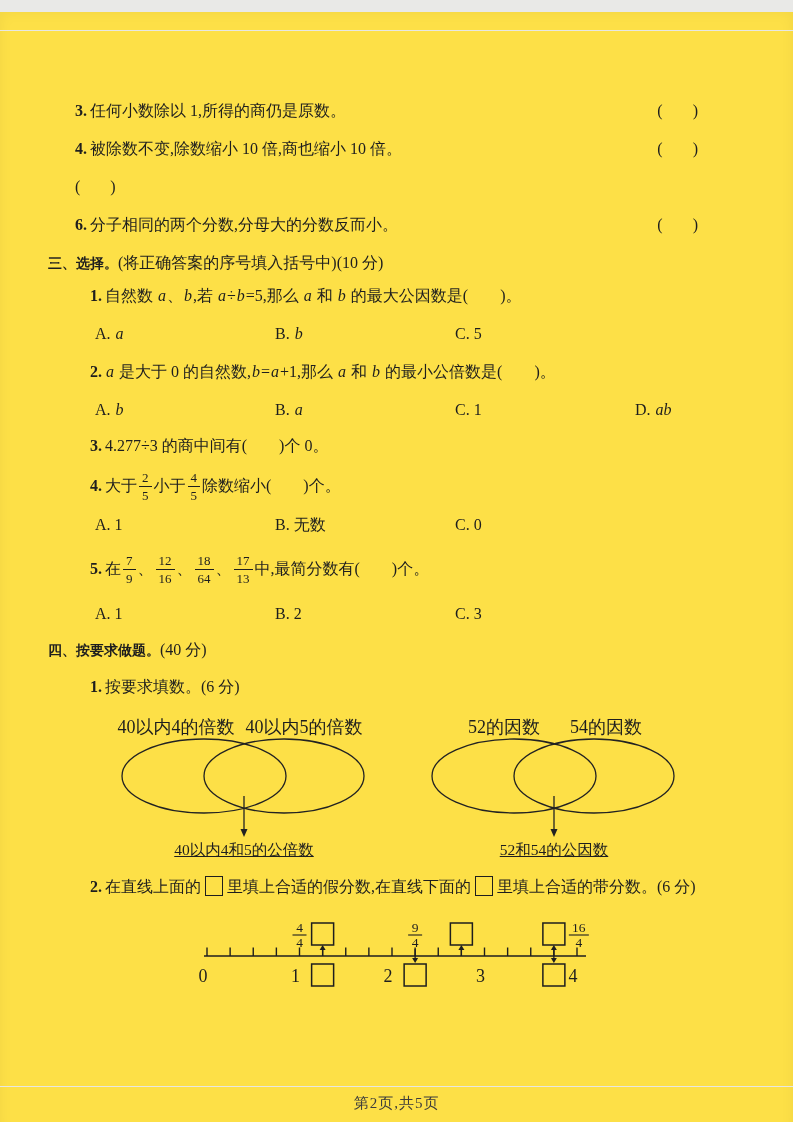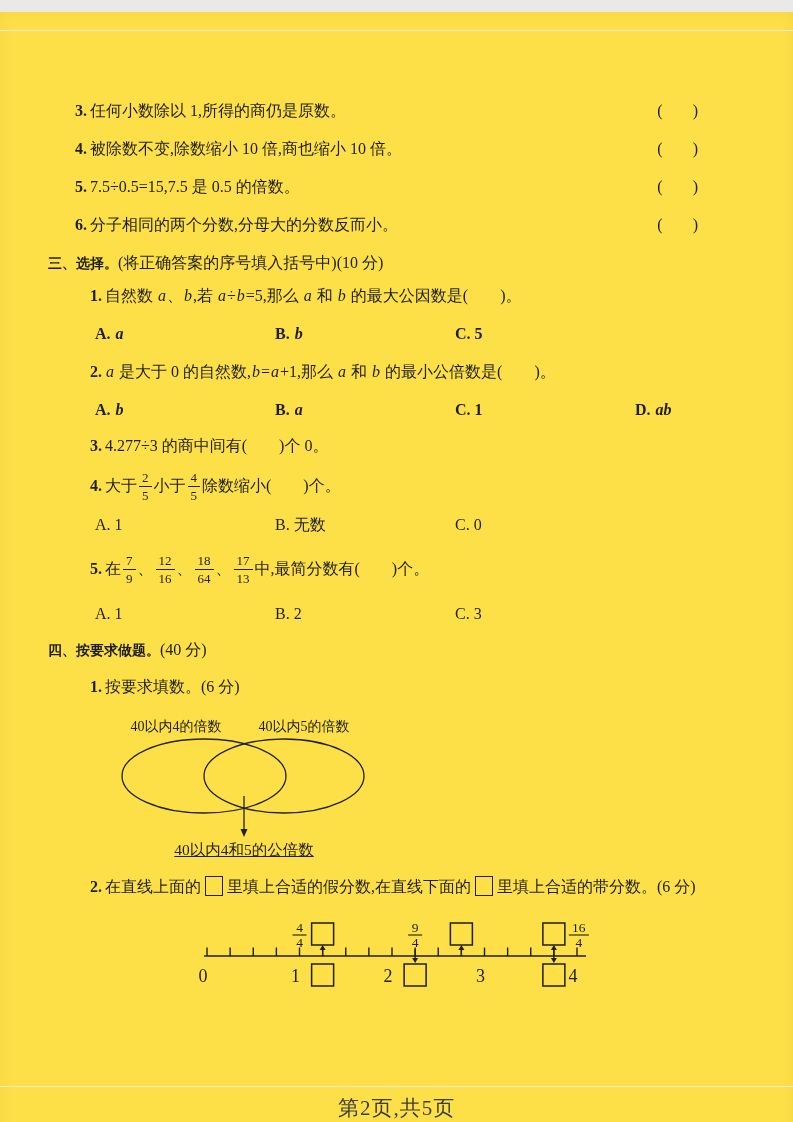--- a/index.html
+++ b/index.html
@@ -31,64 +31,63 @@
 
   
   .sec-header{padding-left:48px;line-height:22px;margin-top:6px;}
   .sec-title{font-weight:bold;font-size:14px;}
   .sec-note{font-size:16px;}
 
   
   .stem{padding-left:90px;line-height:22px;margin:0;}
   .stem.mt16{margin-top:16px;} .stem.mt14{margin-top:14px;} .stem.mt18{margin-top:18px;}
   .opts{padding-left:95px;line-height:22px;}
-  .opts.mt16{margin-top:16px;font-weight:bold;} .opts.mt10{margin-top:10px;} .opts.mt12{margin-top:12px;} .opts.mt18{margin-top:18px;}
+  .opts.mt16{margin-top:16px;} .opts.mt10{margin-top:10px;} .opts.mt12{margin-top:12px;} .opts.mt18{margin-top:18px;}
   .opt{display:inline-block;width:180px;white-space:nowrap;}
   .opt:last-child{width:auto;}
   .olabel{margin-right:4px;}
   .var{font-style:italic;padding:0 1px;}
   .frac{display:inline-block;vertical-align:-9px;text-align:center;line-height:1;font-size:13px;margin:0 2px;}
   .frac .fn{display:block;padding:0 3px 2px;border-bottom:1px solid #1e1e1e;}
   .frac .fd{display:block;padding-top:2px;}
   .inline-box{display:inline-block;width:16px;height:18px;border:1.3px solid #1e1e1e;vertical-align:-4px;margin:0 4px;background:transparent;}
 
   
   .venn-row{display:flex;padding-left:104px;margin-top:20px;}
   .venn{position:relative;width:280px;height:146px;}
   .venn + .venn{margin-left:30px;}
-  .vl{position:absolute;top:0;transform:translateX(-50%);font-size:14px;white-space:nowrap;line-height:18px;}
+  .vl{position:absolute;top:0;transform:translateX(-50%);font-size:18px;white-space:nowrap;line-height:18px;}
   .venn.v1 .vl1{left:72px;} .venn.v1 .vl2{left:200px;}
   .venn.v2 .vl1{left:90px;} .venn.v2 .vl2{left:192px;}
   .vsvg{position:absolute;top:18px;left:0;}
   .vbottom{position:absolute;top:122px;left:0;width:280px;text-align:center;font-size:15.5px;white-space:nowrap;text-decoration:underline;}
 
   
   .numberline{margin-top:14px;}
 
   
-  .footer{position:absolute;top:1082px;left:0;right:0;text-align:center;font-size:21px;color:#3c3c3c;letter-spacing:1px;}
+  .footer{position:absolute;top:1082px;left:0;right:0;text-align:center;font-size:15px;color:#3c3c3c;letter-spacing:1px;}
 </style>
 </head>
 <body>
 
 <div class="page">
   <div class="scan-line top"></div>
   <div class="scan-line bottom"></div>
 
   <section class="judge">
     <div class="judge-row">
       <span><b class="qnum">3.</b><span>任何小数除以 1,所得的商仍是原数。</span></span>
       <span class="bracket"><span>(</span><span class="bgap"></span><span>)</span></span>
     </div>
     <div class="judge-row">
       <span><b class="qnum">4.</b><span>被除数不变,除数缩小 10 倍,商也缩小 10 倍。</span></span>
       <span class="bracket"><span>(</span><span class="bgap"></span><span>)</span></span>
     </div>
     <div class="judge-row">
-      <span><b class="qnum">5.</b><span>7.5÷0.5=15,7.5 是 0.5 的倍数。</span></span>
       <span class="bracket"><span>(</span><span class="bgap"></span><span>)</span></span>
     </div>
     <div class="judge-row">
       <span><b class="qnum">6.</b><span>分子相同的两个分数,分母大的分数反而小。</span></span>
       <span class="bracket"><span>(</span><span class="bgap"></span><span>)</span></span>
     </div>
   </section>
 
   <section>
     <div class="sec-header">
@@ -121,20 +120,31 @@
       <div class="venn v1">
         <span class="vl vl1">40以内4的倍数</span>
         <span class="vl vl2">40以内5的倍数</span>
         <svg class="vsvg" width="280" height="104" viewBox="0 0 280 104">
           <ellipse cx="100" cy="40" rx="82" ry="37" fill="none" stroke="#222" stroke-width="1.3"></ellipse>
           <ellipse cx="180" cy="40" rx="80" ry="37" fill="none" stroke="#222" stroke-width="1.3"></ellipse>
           <line x1="140" y1="60" x2="140" y2="95" stroke="#222" stroke-width="1.3"></line>
           <polygon points="136.5,93 143.5,93 140,101" fill="#222"></polygon>
         </svg>
         <div class="vbottom">40以内4和5的公倍数</div>
+      </div>
+      <div class="venn v2">
+        <span class="vl vl1">52的因数</span>
+        <span class="vl vl2">54的因数</span>
+        <svg class="vsvg" width="280" height="104" viewBox="0 0 280 104">
+          <ellipse cx="100" cy="40" rx="82" ry="37" fill="none" stroke="#222" stroke-width="1.3"></ellipse>
+          <ellipse cx="180" cy="40" rx="80" ry="37" fill="none" stroke="#222" stroke-width="1.3"></ellipse>
+          <line x1="140" y1="60" x2="140" y2="95" stroke="#222" stroke-width="1.3"></line>
+          <polygon points="136.5,93 143.5,93 140,101" fill="#222"></polygon>
+        </svg>
+        <div class="vbottom">52和54的公因数</div>
       </div>
     </div>
 
     <p class="stem" style="margin-top:12px"><b class="qnum">2.</b><span><span>在直线上面的</span><span class="inline-box"></span><span>里填上合适的假分数,在直线下面的</span><span class="inline-box"></span><span>里填上合适的带分数。</span><span>(6 分)</span></span></p>
 
     <div class="numberline" id="numberline"><svg width="793" height="84">
           <line x1="204" y1="44" x2="586" y2="44" stroke="#1e1e1e" stroke-width="1.6"></line>
           <line x1="207" y1="35.5" x2="207" y2="44" stroke="#1e1e1e" stroke-width="1.4"></line>
           <line x1="230.125" y1="35.5" x2="230.125" y2="44" stroke="#1e1e1e" stroke-width="1.4"></line>
           <line x1="253.25" y1="35.5" x2="253.25" y2="44" stroke="#1e1e1e" stroke-width="1.4"></line>

